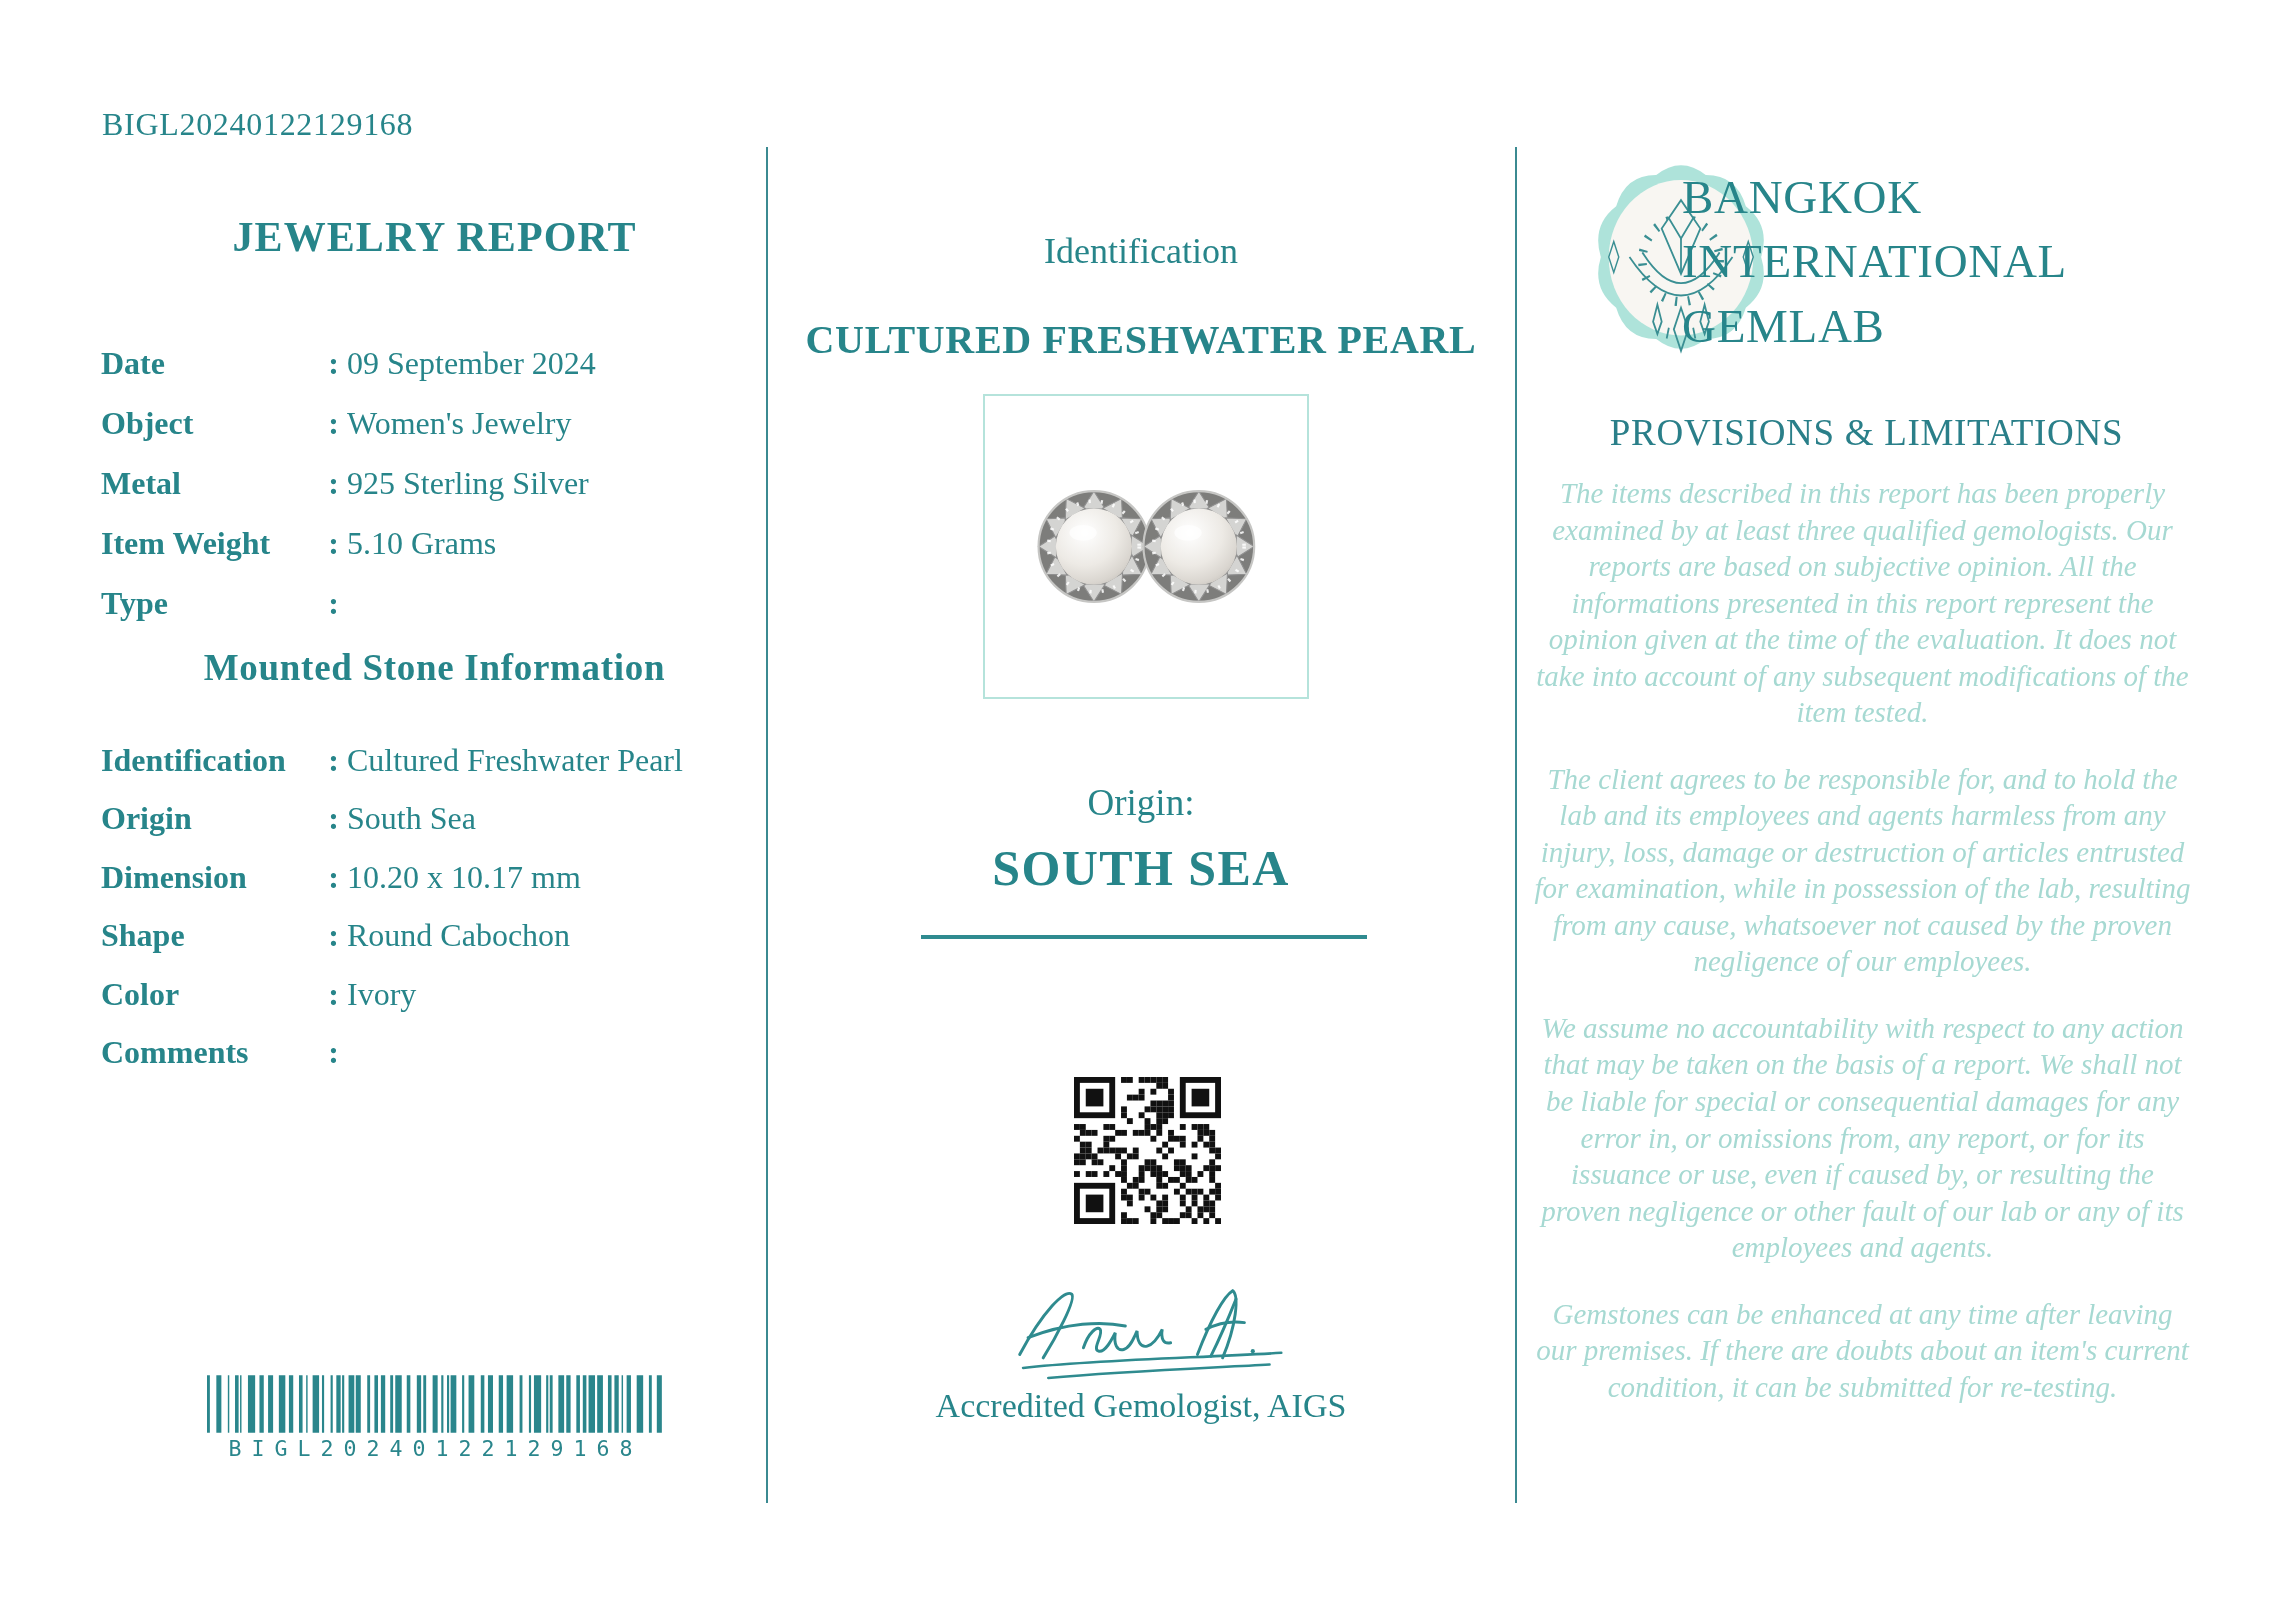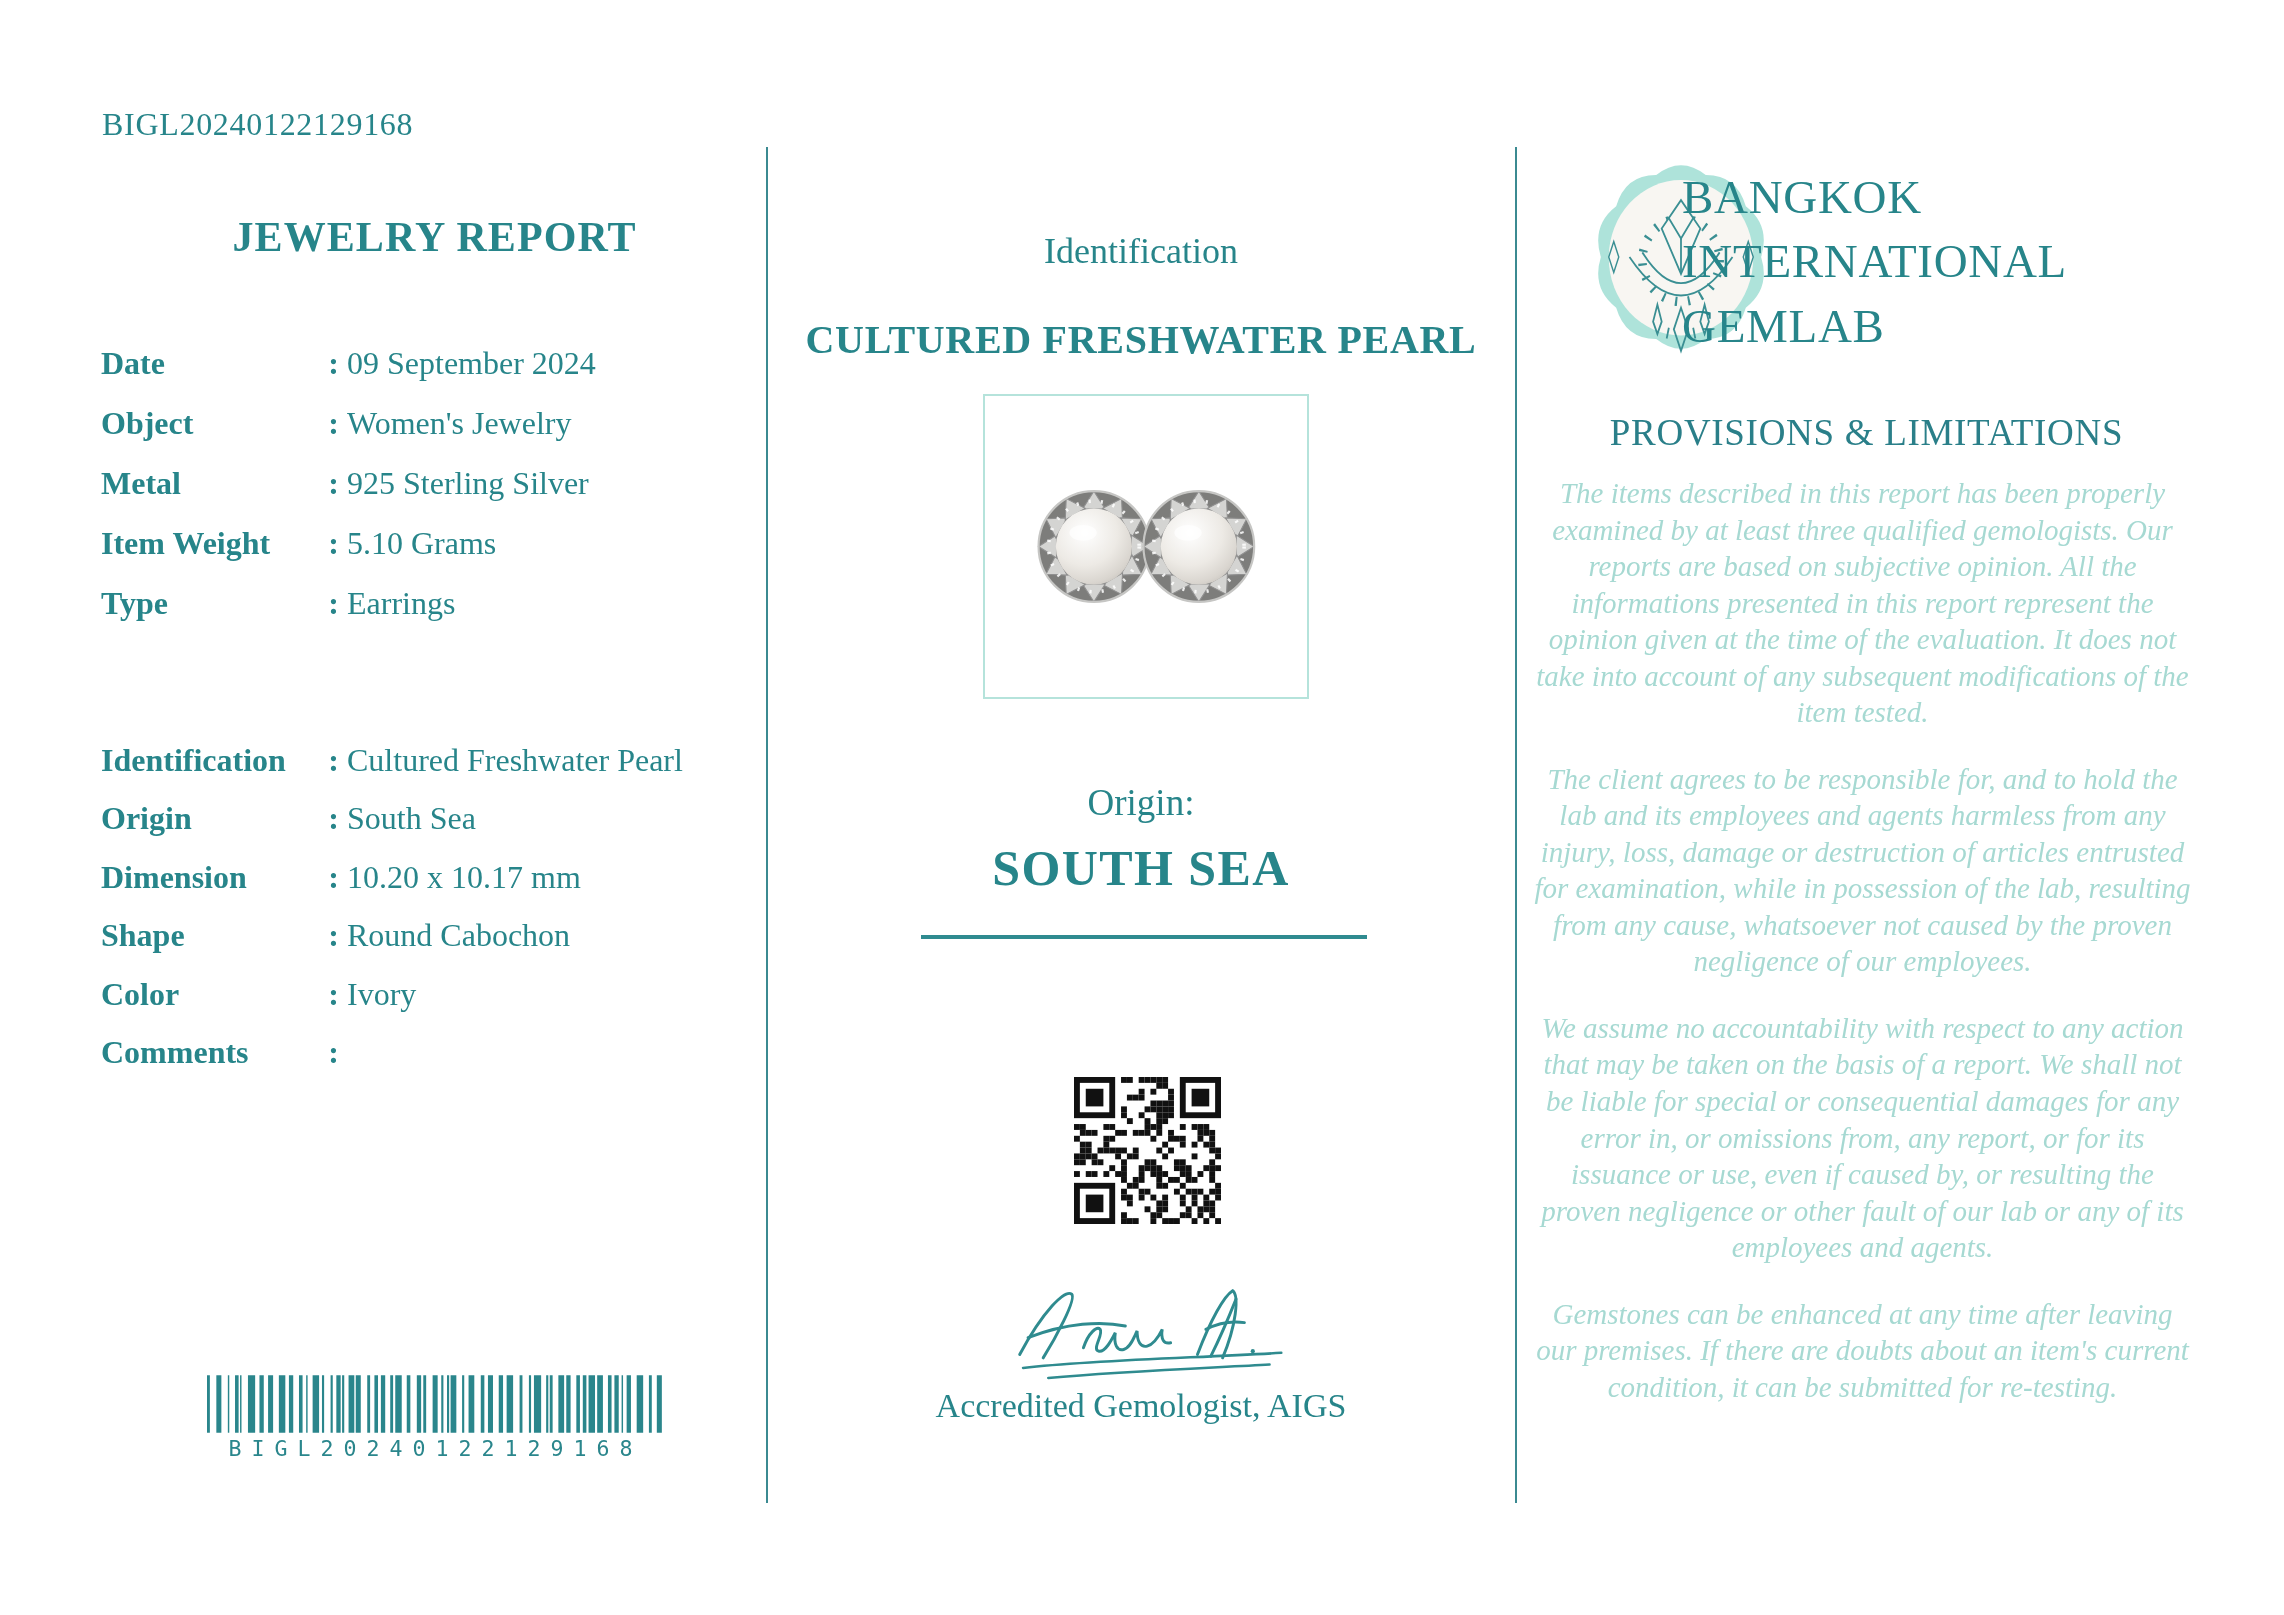--- a/index.html
+++ b/index.html
@@ -69,23 +69,23 @@
     <div class="kv-label">Metal</div>
     <div class="kv-colon"></div>
     <div class="kv-value">925 Sterling Silver</div>
 
     <div class="kv-label">Item Weight</div>
     <div class="kv-colon"></div>
     <div class="kv-value">5.10 Grams</div>
 
     <div class="kv-label">Type</div>
     <div class="kv-colon"></div>
-    <div class="kv-value">Earrings</div>
-  </div>
-
+  </div>
+
+  <div class="abs center" id="stone-title">Mounted Stone Information</div>
 
   <div class="abs kv-grid" id="stone-grid">
     <div class="kv-label">Identification</div>
     <div class="kv-colon"></div>
     <div class="kv-value">Cultured Freshwater Pearl</div>
 
     <div class="kv-label">Origin</div>
     <div class="kv-colon"></div>
     <div class="kv-value">South Sea</div>
 

